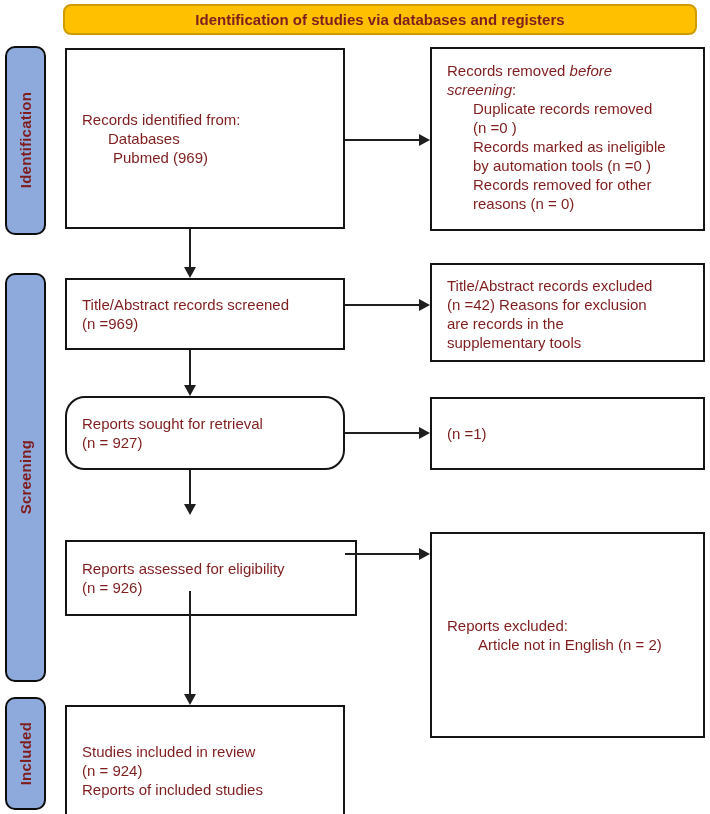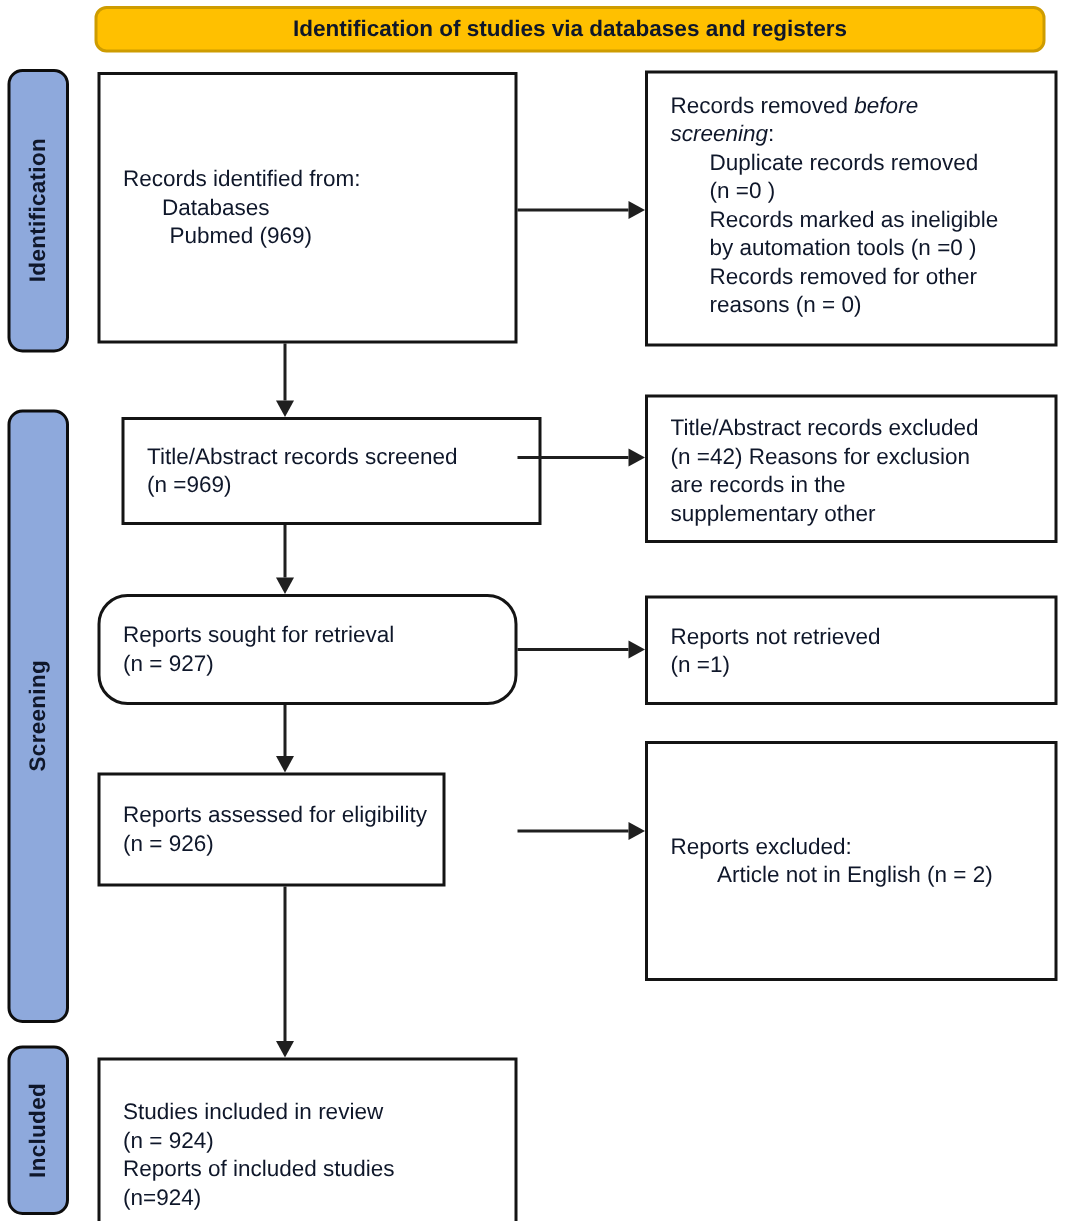--- a/index.html
+++ b/index.html
@@ -1,18 +1,18 @@
 <!DOCTYPE html>
 <html><head>
 <meta charset="utf-8">
 <style>
   html,body { margin:0; padding:0; background:#ffffff; }
   .canvas {
     position:relative; width:710px; height:814px; background:#ffffff;
-    font-family:"Liberation Sans", sans-serif; font-size:15px; color:#0f172a;
+    font-family:"Liberation Sans", sans-serif; font-size:15px; color:#7f1d1d;
     overflow:hidden;
   }
   .banner {
     position:absolute; left:63px; top:4px; width:634px; height:31px;
     background:#FFC000; border:2px solid #CE9C00; border-radius:8px;
     box-sizing:border-box; display:flex; align-items:center; justify-content:center;
     font-weight:bold; font-size:15px;
   }
   .stage {
     position:absolute; left:5px; width:41px;
@@ -73,57 +73,55 @@
     <div class="l"><span>Records removed </span><span class="it">before</span></div>
     <div class="l"><span class="it">screening</span><span>:</span></div>
     <div class="l i1">Duplicate records removed</div>
     <div class="l i1">(n =0 )</div>
     <div class="l i1">Records marked as ineligible</div>
     <div class="l i1">by automation tools (n =0 )</div>
     <div class="l i1">Records removed for other</div>
     <div class="l i1">reasons (n = 0)</div>
   </div>
 
-  <div class="box" style="left:65px; top:278px; width:280px; height:72px;margin-left:16px;">
+  <div class="box" style="left:65px; top:278px; width:280px; height:72px;">
     <div class="l">Title/Abstract records screened</div>
     <div class="l">(n =969)</div>
   </div>
 
   <div class="box top" style="left:430px; top:263px; width:275px; height:99px; padding-top:11px;">
     <div class="l">Title/Abstract records excluded</div>
     <div class="l">(n =42) Reasons for exclusion</div>
     <div class="l">are records in the</div>
-    <div class="l">supplementary other</div>
+    <div class="l">supplementary tools</div>
   </div>
 
   <div class="box" style="left:65px; top:396px; width:280px; height:74px;border-radius:20px;">
     <div class="l">Reports sought for retrieval</div>
     <div class="l">(n = 927)</div>
   </div>
 
   <div class="box" style="left:430px; top:397px; width:275px; height:73px;">
-    <div class="l">Reports not retrieved</div>
     <div class="l">(n =1)</div>
   </div>
 
-  <div class="box" style="left:65px; top:515px; width:232px; height:76px;">
+  <div class="box" style="left:65px; top:540px; width:292px; height:76px;">
     <div class="l">Reports assessed for eligibility</div>
     <div class="l">(n = 926)</div>
   </div>
 
-  <div class="box" style="left:430px; top:494px; width:275px; height:160px;">
+  <div class="box" style="left:430px; top:532px; width:275px; height:206px;">
     <div class="l">Reports excluded:</div>
     <div class="l i2">Article not in English (n = 2)</div>
   </div>
 
   <div class="box" style="left:65px; top:705px; width:280px; height:130px;">
     <div class="l">Studies included in review</div>
     <div class="l">(n = 924)</div>
     <div class="l">Reports of included studies</div>
-    <div class="l">(n=924)</div>
   </div>
 
   <div class="arrow-h" style="left:345px; top:139px; width:74px;"></div>
   <div class="arrow-h" style="left:345px; top:304px; width:74px;"></div>
   <div class="arrow-h" style="left:345px; top:432px; width:74px;"></div>
   <div class="arrow-h" style="left:345px; top:553px; width:74px;"></div>
 
   <div class="arrow-v" style="left:189px; top:229px; height:38px;"></div>
   <div class="arrow-v" style="left:189px; top:350px; height:35px;"></div>
   <div class="arrow-v" style="left:189px; top:470px; height:34px;"></div>

